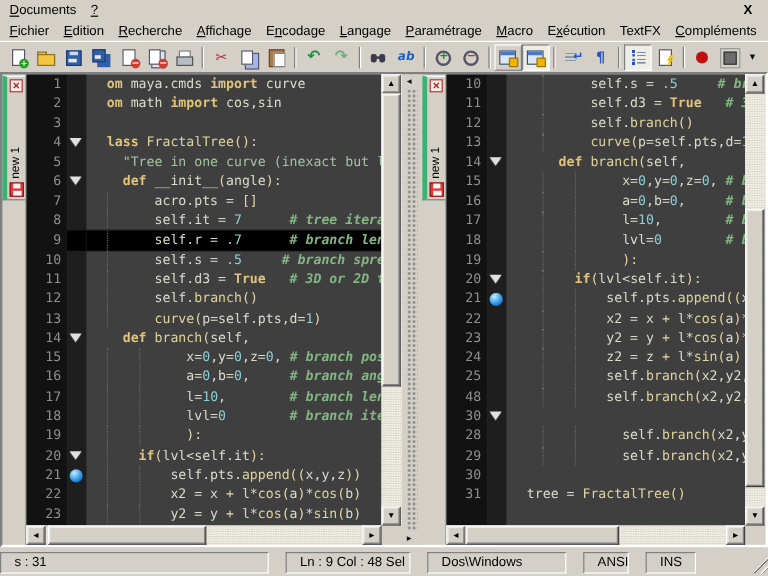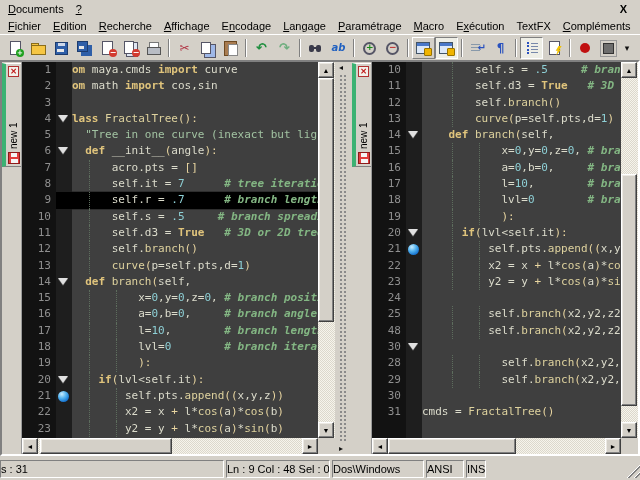--- a/index.html
+++ b/index.html
@@ -82,21 +82,21 @@
 
   
   .editor { position:absolute; left:20px; right:17px; top:0; bottom:16px; background:#3f3f3f; overflow:hidden;
       font-family:"DejaVu Sans Mono", monospace; font-size:11px; }
   .gutter-bg { position:absolute; left:0; top:0; bottom:0; width:34px; background:#121212; }
   .fold-bg   { position:absolute; left:34px; top:0; bottom:0; width:16px; background:#1e1e1e; }
   .rows { position:absolute; inset:0; }
   .row { display:flex; height:16.3px; line-height:16.3px; }
   .row .ln { width:34px; text-align:right; padding-right:5px; color:#8f8f8f; flex:none; }
   .row .mg { width:16px; flex:none; position:relative; }
-  .row .code { flex:1; white-space:pre; overflow:hidden; position:relative; padding-left:0; color:#dcdccc; }
+  .row .code { flex:1; white-space:pre; overflow:hidden; position:relative; padding-left:17px; color:#dcdccc; }
   .row.cur .code { background:#000; box-shadow:0 -1px 0 #2e2e2e, 0 1px 0 #2e2e2e; }
   .row.cur .mg { background:#000; }
   .fold-ico { position:absolute; left:2px; top:4px; width:0; height:0; border-left:5px solid transparent; border-right:5px solid transparent; border-top:7px solid #e0e0e0; filter:drop-shadow(0 1px 0 #555); }
   .bm-ico { position:absolute; left:2px; top:3px; width:11px; height:11px; border-radius:50%;
       background:radial-gradient(circle at 35% 28%, #c8ecff 0%, #52b2ef 40%, #1673cf 75%, #0a4fa8 100%); }
   .guide { position:absolute; top:0; bottom:0; border-left:1px dotted #5d6d5d; }
   .tok-k { color:#e0c47c; font-weight:bold; }
   .tok-n { color:#8ed0d6; }
   .tok-c { color:#83b683; font-weight:bold; font-style:italic; }
   .tok-s { color:#a2c3a2; }
@@ -113,25 +113,25 @@
   .vscroll .up { top:0; left:0; } .vscroll .down { bottom:0; left:0; }
   .hscroll .left { left:0; top:0; } .hscroll .right { right:0; top:0; }
   .thumb { position:absolute; background:#d4d0c8; border:1px solid; border-color:#fff #404040 #404040 #fff; box-shadow:inset -1px -1px 0 #808080, inset 1px 1px 0 #ece9e2; }
   #pane-left  .vscroll .thumb { left:0; width:16px; top:16px;  height:244px; }
   #pane-right .vscroll .thumb { left:0; width:16px; top:112px; height:232px; }
   #pane-left  .hscroll .thumb { top:0; height:16px; left:18px; width:132px; }
   #pane-right .hscroll .thumb { top:0; height:16px; left:16px; width:128px; }
 
   
   #statusbar { position:absolute; left:0; right:0; bottom:0; height:22px; background:#d4d0c8; display:flex; align-items:center; padding:2px 0 2px 0; }
-  .sp { height:18px; line-height:16px; padding:0 0; margin-right:2px; border:1px solid; border-color:#808080 #fff #fff #808080; overflow:hidden; white-space:nowrap; }
+  .sp { height:18px; line-height:16px; padding:0 11px; margin-right:14px; border:1px solid; border-color:#808080 #fff #fff #808080; overflow:hidden; white-space:nowrap; }
   .sp:nth-child(1) { width:134px; }
   .sp:nth-child(2) { width:224px; }
   .sp:nth-child(3) { width:104px; }
-  .sp:nth-child(4) { width:92px; }
+  .sp:nth-child(4) { width:116px; }
   .sp:nth-child(5) { width:38px; }
   #grip { margin-left:auto; width:17px; height:18px; clip-path:polygon(100% 0, 100% 100%, 0 100%);
       background:repeating-linear-gradient(135deg, #fff 0 1px, #808080 1px 2px, #d4d0c8 2px 5px); }
 </style>
 </head>
 <body>
 
 <div id="screen">
 
   <div id="menubar">
@@ -484,20 +484,21 @@
               <span class="code"><span class="guide" style="left: 30.48px;"></span><span class="guide" style="left: 56.96px;"></span><span class="tok-d">          x2 = x </span><span class="tok-b">+</span><span class="tok-d"> l*</span><span class="tok-f">cos</span><span class="tok-b">(</span><span class="tok-d">a</span><span class="tok-b">)</span><span class="tok-d">*</span><span class="tok-f">cos</span></span>
             </div>
             <div class="row">
               <span class="ln">23</span>
               <span class="mg"></span>
               <span class="code"><span class="guide" style="left: 30.48px;"></span><span class="guide" style="left: 56.96px;"></span><span class="tok-d">          y2 = y </span><span class="tok-b">+</span><span class="tok-d"> l*</span><span class="tok-f">cos</span><span class="tok-b">(</span><span class="tok-d">a</span><span class="tok-b">)</span><span class="tok-d">*</span><span class="tok-f">sin</span></span>
             </div>
             <div class="row">
               <span class="ln">24</span>
               <span class="mg"></span>
+              <span class="code"><span class="guide" style="left: 30.48px;"></span><span class="guide" style="left: 56.96px;"></span><span class="tok-d">          z2 = z </span><span class="tok-b">+</span><span class="tok-d"> l*</span><span class="tok-f">sin</span><span class="tok-b">(</span><span class="tok-d">a</span><span class="tok-b">)</span></span>
             </div>
             <div class="row">
               <span class="ln">25</span>
               <span class="mg"></span>
               <span class="code"><span class="guide" style="left: 30.48px;"></span><span class="guide" style="left: 56.96px;"></span><span class="tok-d">          self.</span><span class="tok-f">branch</span><span class="tok-b">(</span><span class="tok-d">x2,y2,z2,a+s</span></span>
             </div>
             <div class="row">
               <span class="ln">48</span>
               <span class="mg"></span>
               <span class="code"><span class="guide" style="left: 30.48px;"></span><span class="guide" style="left: 56.96px;"></span><span class="tok-d">          self.</span><span class="tok-f">branch</span><span class="tok-b">(</span><span class="tok-d">x2,y2,z2,a-s</span></span>
@@ -519,21 +520,21 @@
               <span class="code"><span class="guide" style="left: 30.48px;"></span><span class="guide" style="left: 56.96px;"></span><span class="tok-d">            self.</span><span class="tok-f">branch</span><span class="tok-b">(</span><span class="tok-d">x2,y2,z2,a</span></span>
             </div>
             <div class="row">
               <span class="ln">30</span>
               <span class="mg"></span>
               <span class="code"></span>
             </div>
             <div class="row">
               <span class="ln">31</span>
               <span class="mg"></span>
-              <span class="code"><span class="tok-d">cmds = </span><span class="tok-f">FractalTree</span><span class="tok-b">()</span></span>
+              <span class="code"><span class="tok-d">tree = </span><span class="tok-f">FractalTree</span><span class="tok-b">()</span></span>
             </div>
           </div>
       </div>
       <div class="vscroll">
         <div class="sbtn up">▲</div>
         <div class="thumb"></div>
         <div class="sbtn down">▼</div>
       </div>
       <div class="hscroll">
         <div class="sbtn left">◄</div>

